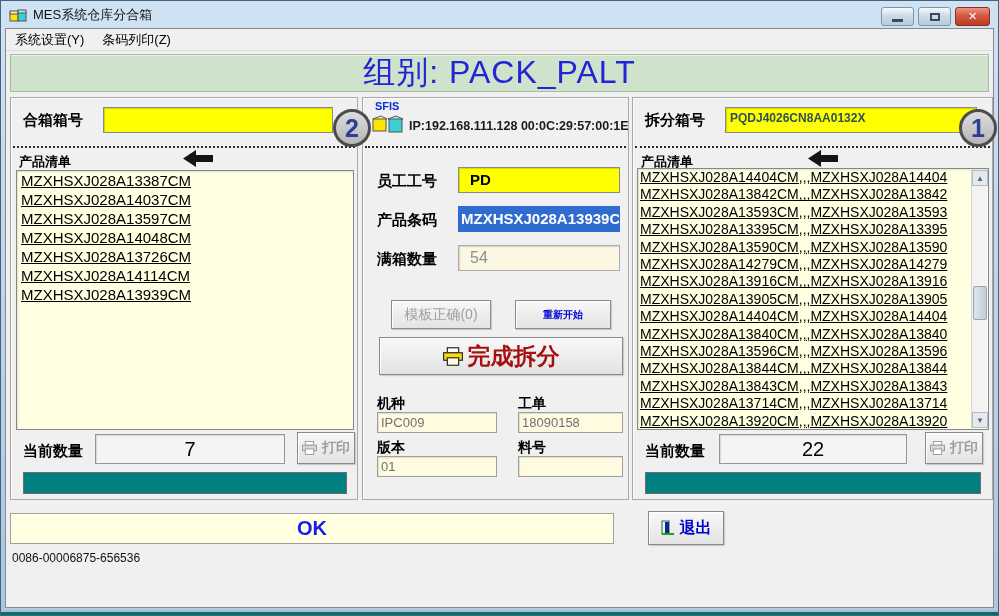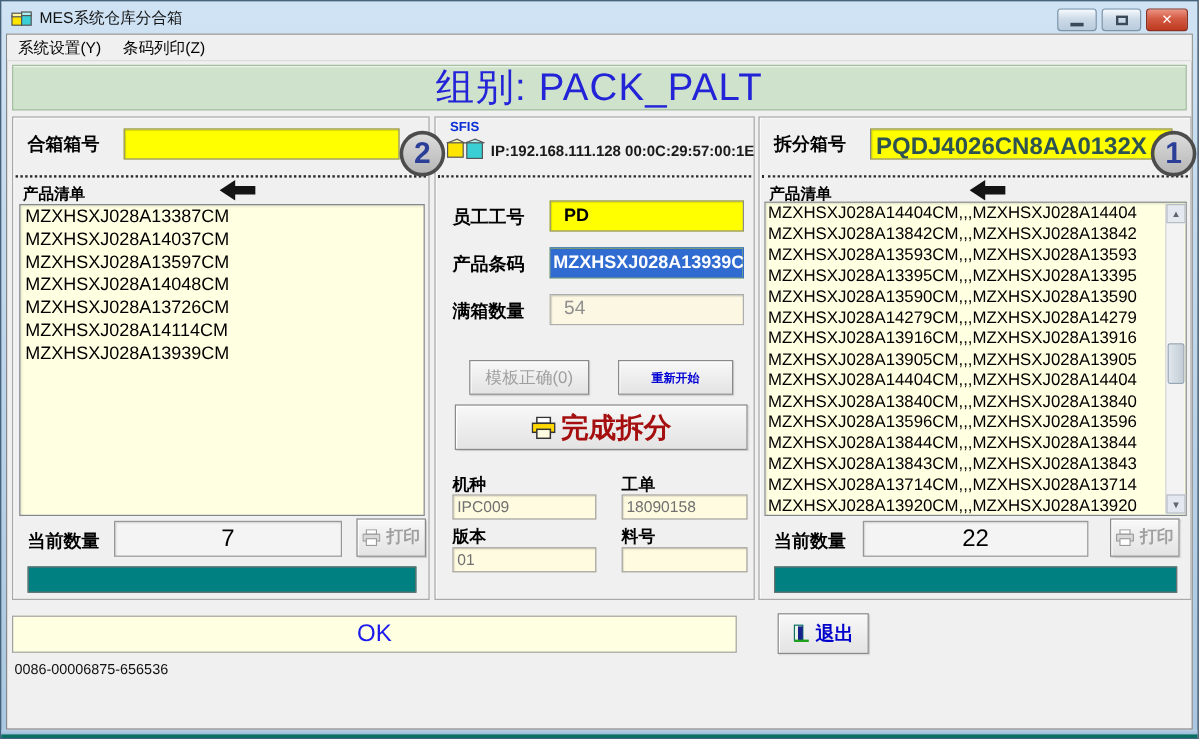--- a/index.html
+++ b/index.html
@@ -40,34 +40,34 @@
   }
   
   .panel { position:absolute; top:68px; height:403px; background:#f0f0f0; border:1px solid #a9a9a9; box-shadow:inset 1px 1px 0 #fdfdfd; }
   .p-left  { left:4px;   width:348px; }
   .p-mid   { left:356px; width:267px; }
   .p-right { left:626px; width:361px; }
   .row-label { position:absolute; font-size:15px; font-weight:700; color:#000; }
   .yellow-input {
     position:absolute; background:#ffff00; border:1px solid #8a8a8a;
     box-shadow:inset 1px 1px 1px rgba(0,0,0,.18);
-    font-size:20px; font-weight:700; padding:3px 4px; overflow:hidden; white-space:nowrap;
+    font-size:12px; font-weight:700; padding:3px 4px; overflow:hidden; white-space:nowrap;
   }
   .badge {
     position:absolute; width:38px; height:38px; border-radius:50%; z-index:5;
     background:linear-gradient(#dcdcdc,#b6b6b6); border:3px solid #4c4c4c;
     color:#2b3f98; font-size:25px; font-weight:700;
     display:flex; align-items:center; justify-content:center;
   }
   .dotsep { position:absolute; left:2px; right:2px; top:48px; border-top:2px dotted #2a2a2a; }
   .list-label { position:absolute; left:8px; top:55px; font-size:13px; font-weight:700; }
   .arrow-icon { position:absolute; top:52px; }
   .listbox {
     position:absolute; background:#ffffe1; border:1px solid #828790;
-    box-shadow:inset 1px 1px 2px rgba(0,0,0,.12); overflow:hidden;
+    box-shadow:inset 1px 1px 2px rgba(0,0,0,.12); overflow:hidden;text-decoration:underline;
   }
   .list-row { white-space:nowrap; overflow:hidden; color:#000; cursor:default; }
   .lb-left .list-row  { font-size:15px; line-height:19px; padding-left:4px; }
   .lb-right .list-row { font-size:14px; line-height:17.4px; padding-left:2px; }
   .lb-right { padding-right:17px; }
   .qty-label { position:absolute; top:344px; left:12px; font-size:15px; font-weight:700; }
   .qty-box {
     position:absolute; top:336px; height:30px; background:#f4f4f4; border:1px solid #979797;
     box-shadow:inset 1px 1px 1px rgba(0,0,0,.12);
     display:flex; align-items:center; justify-content:center; font-size:20px; color:#000;
@@ -106,21 +106,21 @@
   
   .vscroll { position:absolute; top:1px; right:1px; bottom:1px; width:16px; background:#f3f3f3; border-left:1px solid #d5d5d5; }
   .sb-btn { position:absolute; left:0; width:16px; height:16px; background:#e3e9ef; border:1px solid #b5bcc4; color:#5c6670; font-size:8px; display:flex; align-items:center; justify-content:center; cursor:pointer; }
   .sb-up { top:0; } .sb-down { bottom:0; }
   .sb-thumb { position:absolute; left:1px; width:14px; top:45%; height:34px; background:linear-gradient(90deg,#dfe6ec,#c3ccd5); border:1px solid #96a5b4; border-radius:2px; cursor:pointer; }
   
   .msgbox {
     position:absolute; left:4px; top:484px; width:604px; height:31px;
     background:#ffffe1; border:1px solid #a0a0a0;
     display:flex; align-items:center; justify-content:center;
-    font-size:20px; font-weight:400; color:#1a1aee;
+    font-size:20px; font-weight:700; color:#1a1aee;
   }
   .exit-btn { position:absolute; left:642px; top:482px; width:76px; height:34px; font-size:16px; font-weight:700; color:#0000cc; }
   .brand { position:absolute; left:744px; top:487px; font-size:28px; font-weight:700; color:#e62222; letter-spacing:.5px; white-space:nowrap; }
   .brand sup { font-size:13px; }
   .serial { position:absolute; left:6px; top:522px; font-size:12px; color:#111; }
   .statusbar { position:absolute; left:0; right:0; top:558px; height:21px; background:#f0f0f0; border-top:1px solid #fff; display:flex; gap:2px; padding:1px 2px; }
   .sb-cell { border:1px solid; border-color:#9d9d9d #fff #fff #9d9d9d; background:#f0f0f0; font-size:12px; color:#111; display:flex; align-items:center; padding:0 5px; }
   .c1 { width:184px; } .c2 { width:183px; } .c3 { width:183px; } .c4 { flex:1; }
   .grip { width:14px; height:14px; align-self:flex-end;
     background:

